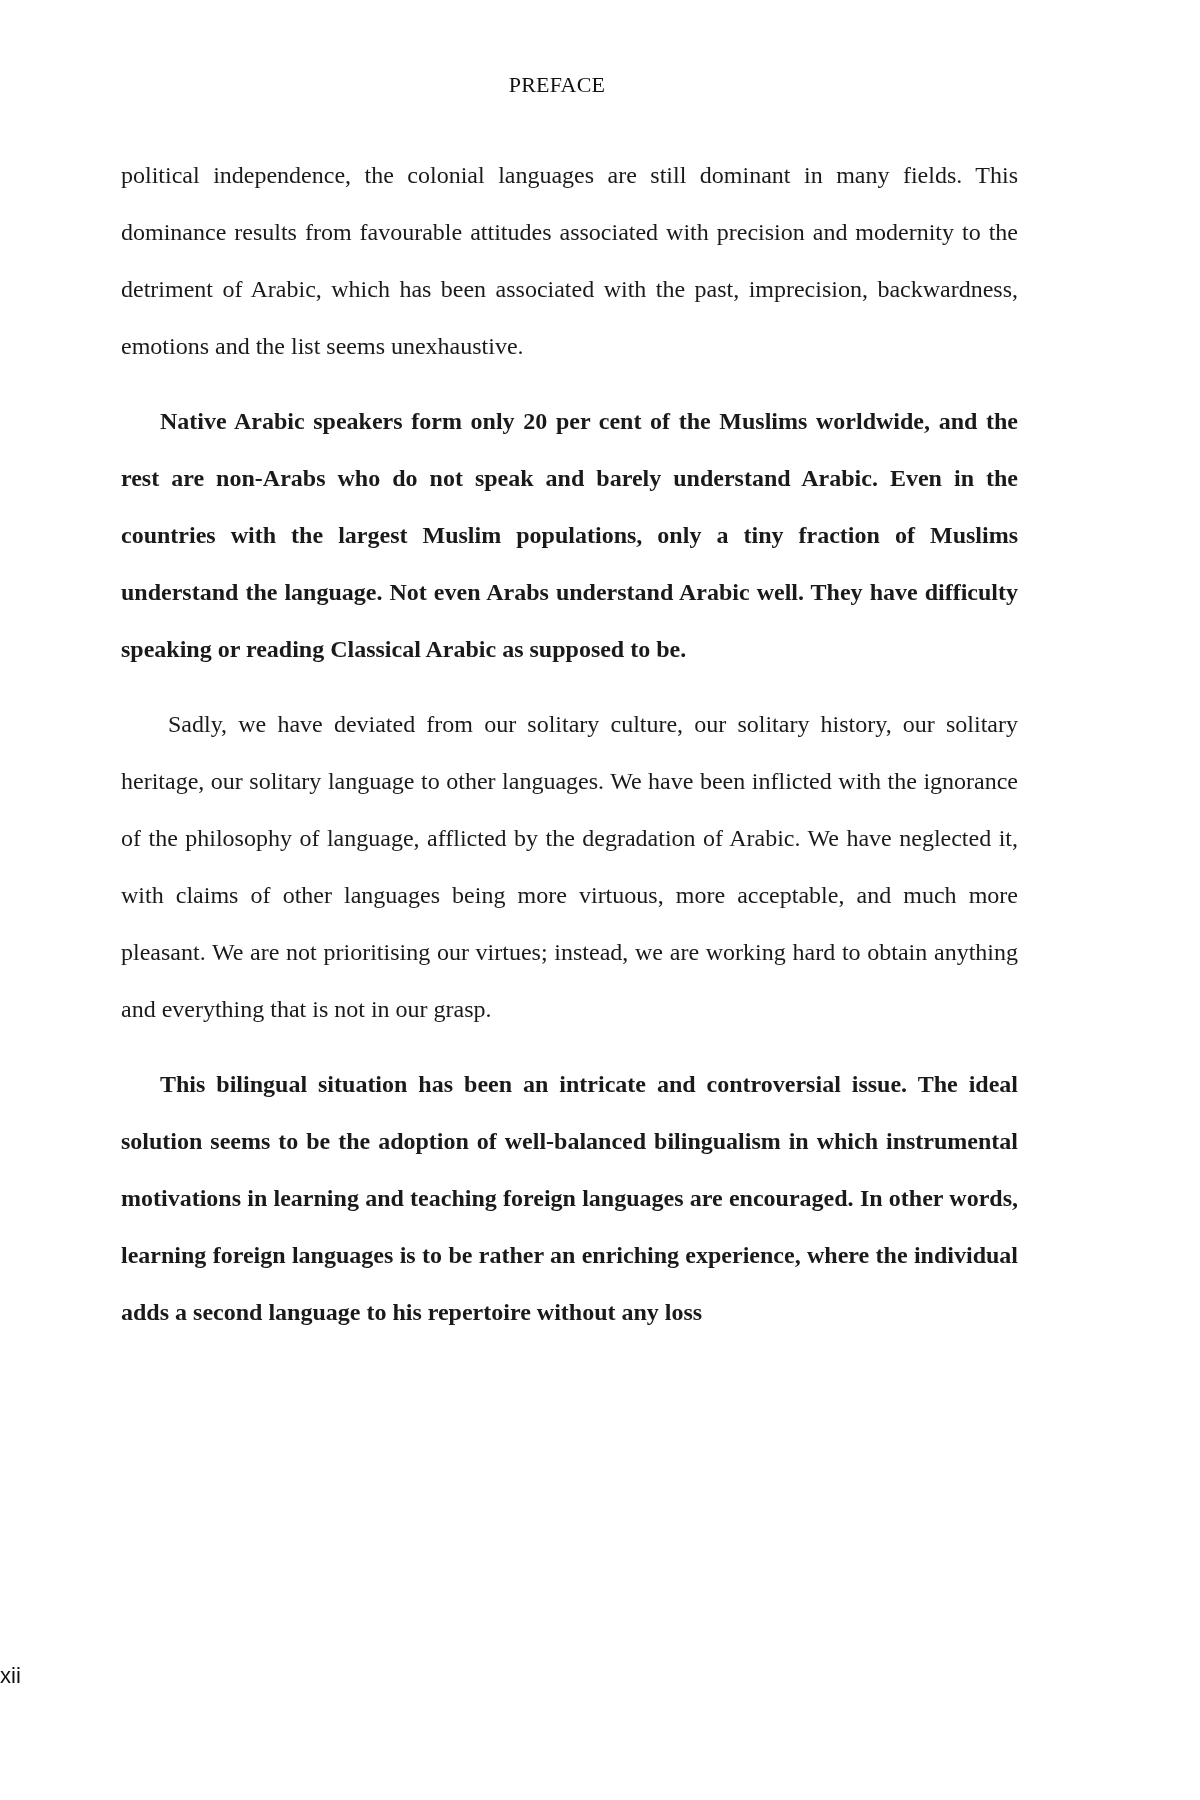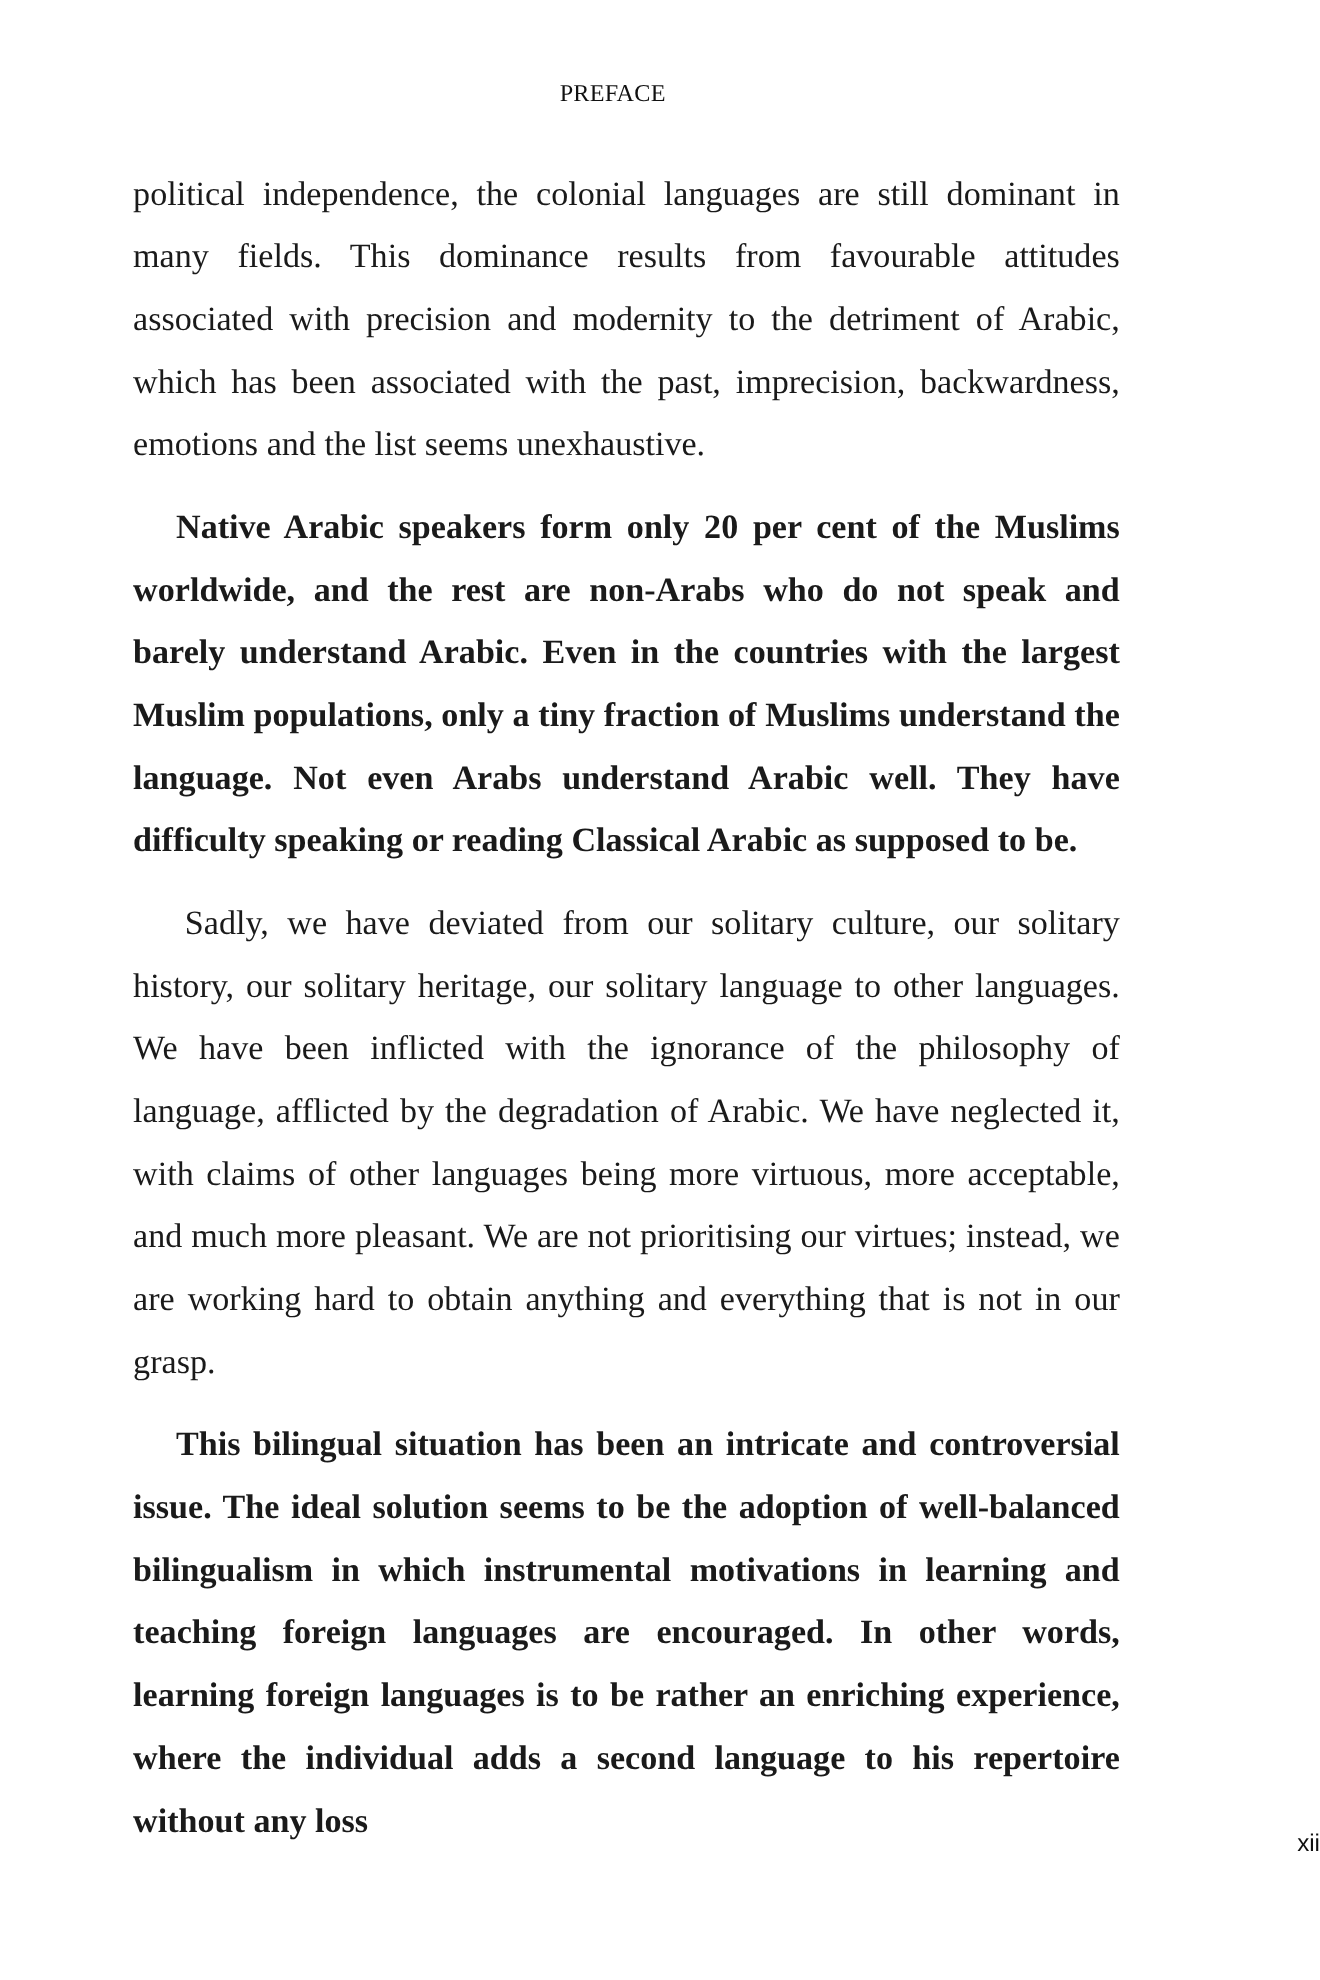--- a/index.html
+++ b/index.html
@@ -25,39 +25,39 @@
       line-height: 30px;
       letter-spacing: 0.2px;
       color: #111111;
     }
     .text-block {
       position: absolute;
       top: 147px;
       left: 121px;
       width: 897px;
       font-family: "Liberation Serif", "DejaVu Serif", serif;
-      font-size: 31px;
+      font-size: 24px;
       line-height: 57px;
       text-align: justify;
       color: #1a1a1a;
     }
     .text-block p {
       margin: 0 0 18px 0;
       padding: 0;
       hyphens: none;
     }
     .text-block p.no-indent { text-indent: 0; }
     .text-block p.indent { text-indent: 39px; font-weight: bold; }
     .text-block p.indent-wide { text-indent: 47px; }
     .folio {
       position: absolute;
       top: 1662px;
       left: 0;
       width: 1200px;
-      text-align: right;
+      text-align: left;
       font-family: "Liberation Sans", "DejaVu Sans", sans-serif;
       font-size: 22px;
       line-height: 28px;
       color: #111111;
     }
   </style>
 </head>
 <body>
 
 <div class="running-head">PREFACE</div>

